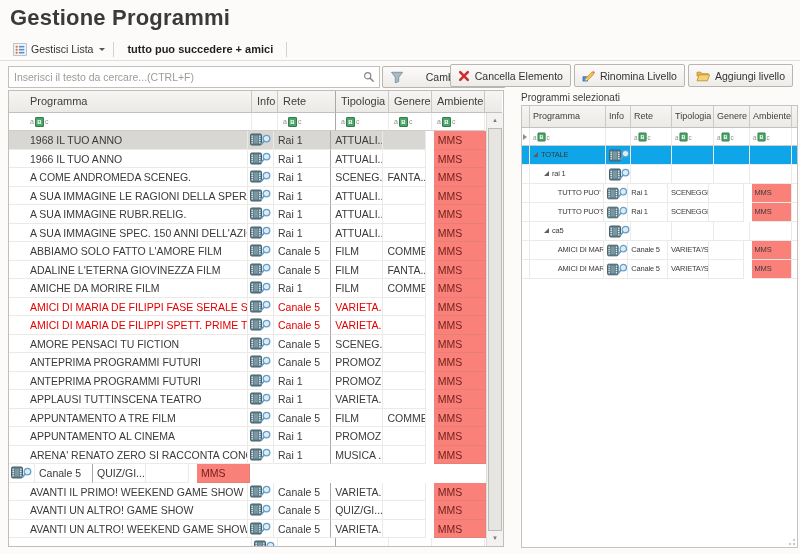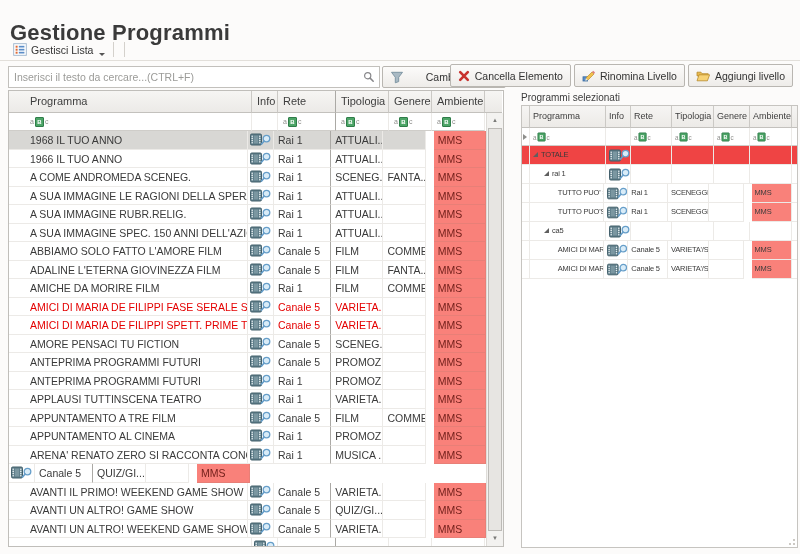--- a/index.html
+++ b/index.html
@@ -3,25 +3,25 @@
 <meta charset="utf-8">
 <style>
   html,body{margin:0;padding:0;}
   body{
     width:800px;height:554px;position:relative;overflow:hidden;
     background:#fcfbfa;
     font-family:"Liberation Sans","DejaVu Sans",sans-serif;
     -webkit-font-smoothing:antialiased;
   }
   
-  .title{position:absolute;left:10px;top:20px;font-size:22px;font-weight:600;color:#3a3a3a;letter-spacing:.2px;}
+  .title{position:absolute;left:10px;top:5px;font-size:22px;font-weight:600;color:#3a3a3a;letter-spacing:.2px;}
   
   .toolbar{position:absolute;left:0;top:38px;width:800px;height:23px;border-bottom:1px solid #e2dfda;
     display:flex;align-items:center;padding-left:13px;box-sizing:border-box;gap:6px;}
-  .tbtn{display:flex;align-items:flex-end;gap:4px;font-size:10.5px;color:#333;cursor:default;}
+  .tbtn{display:flex;align-items:center;gap:4px;font-size:10.5px;color:#333;cursor:default;}
   .caret{width:0;height:0;border-top:3px solid #555;border-left:3px solid transparent;border-right:3px solid transparent;margin-left:2px;}
   .tactive{font-weight:700;font-size:11px;color:#1f1f1f;padding:0 5px;}
   .tsep{width:1px;height:15px;background:#d4d1cc;margin:0 2px;}
   
   .search{position:absolute;left:8px;top:66px;width:372px;height:22px;border:1px solid #c2c0bc;background:#fff;display:flex;box-sizing:border-box;justify-content:space-between;}
   .search input{flex:1;border:0;outline:0;font-size:10.5px;padding:0 5px;color:#444;background:transparent;font-family:inherit;}
   .search input::placeholder{color:#9b9b98;}
   .sbtn{width:20px;display:flex;align-items:center;justify-content:center;background:#fff;border:0;padding:0;}
   .btn{display:flex;align-items:center;gap:5px;height:23px;padding:0 7px;font-size:10.5px;color:#333;
     background:linear-gradient(#fcfbfa,#eeece9);border:1px solid #b9b6b1;border-radius:2px;box-sizing:border-box;font-family:inherit;}
@@ -73,21 +73,21 @@
   .rg-cell{height:19px;line-height:18.5px;border-right:1px solid #eceae7;border-bottom:1px solid #eceae7;
     font-size:7.5px;letter-spacing:-.2px;color:#3a3a3a;white-space:nowrap;overflow:hidden;box-sizing:border-box;padding-left:3px;}
   .r0{width:8px;padding:0;}
   .r1{width:76px;}
   .r2{width:25px;}
   .r3{width:41px;}
   .r4{width:42px;}
   .r5{width:36px;}
   .r6{width:42px;}
   .r7{width:5px;border-right:0;padding:0;}
-  .rg-row.sel > .rg-cell:not(.mms){background:#ef4444;}
+  .rg-row.sel > .rg-cell:not(.mms){background:#0ea5e9;}
   .rg-cell.mms{font-size:7.5px;}
   .lab{display:flex;align-items:center;}
   .exp{width:0;height:0;border-bottom:5px solid #5f5f5f;border-left:5px solid transparent;display:inline-block;margin:0 3px 1px 0;flex:none;}
   .find{width:0;height:0;border-left:4px solid #8f8f8c;border-top:3px solid transparent;border-bottom:3px solid transparent;margin-left:1px;}
   .grip{position:absolute;right:2px;bottom:2px;width:8px;height:8px;}
   .grip::before{content:"";position:absolute;right:0;bottom:0;width:2px;height:2px;background:#ccc9c4;
     box-shadow:-4px 4px 0 0 #ccc9c4,0 -4px 0 0 #ccc9c4,-4px 0 0 0 #ccc9c4,0 0 0 0 #ccc9c4,4px 0 0 0 transparent;}
   
   .abc{display:inline-flex;align-items:center;gap:1px;}
   .abc em{font-style:normal;font-size:7px;color:#8f8f8c;line-height:1;}
@@ -107,20 +107,21 @@
         <rect x="2.6" y="5.7" width="2" height="2" fill="#de6a35"></rect>
         <rect x="2.6" y="8.7" width="2" height="2" fill="#de6a35"></rect>
       <rect x="5.8" y="2.8" width="5.6" height="1.7" fill="#5b8dc8"></rect>
         <rect x="5.8" y="5.8" width="5.6" height="1.7" fill="#5b8dc8"></rect>
         <rect x="5.8" y="8.8" width="5.6" height="1.7" fill="#5b8dc8"></rect>
     </svg>
     <span>Gestisci Lista</span>
     <span class="caret"></span>
   </div>
   <span class="tsep"></span>
+  <span class="tactive">tutto puo succedere + amici</span>
   <span class="tsep"></span>
 </div>
 
 <div class="search">
   <input placeholder="Inserisci il testo da cercare...(CTRL+F)" style="">
   <button class="sbtn">
     <svg width="12" height="12" viewBox="0 0 12 12">
       <circle cx="4.7" cy="4.7" r="3.1" fill="#fff" stroke="#87878a" stroke-width="1.2"></circle>
       <path d="M7.1 7.1 L10.2 10.2" stroke="#87878a" stroke-width="1.5" stroke-linecap="round"></path>
     </svg>

